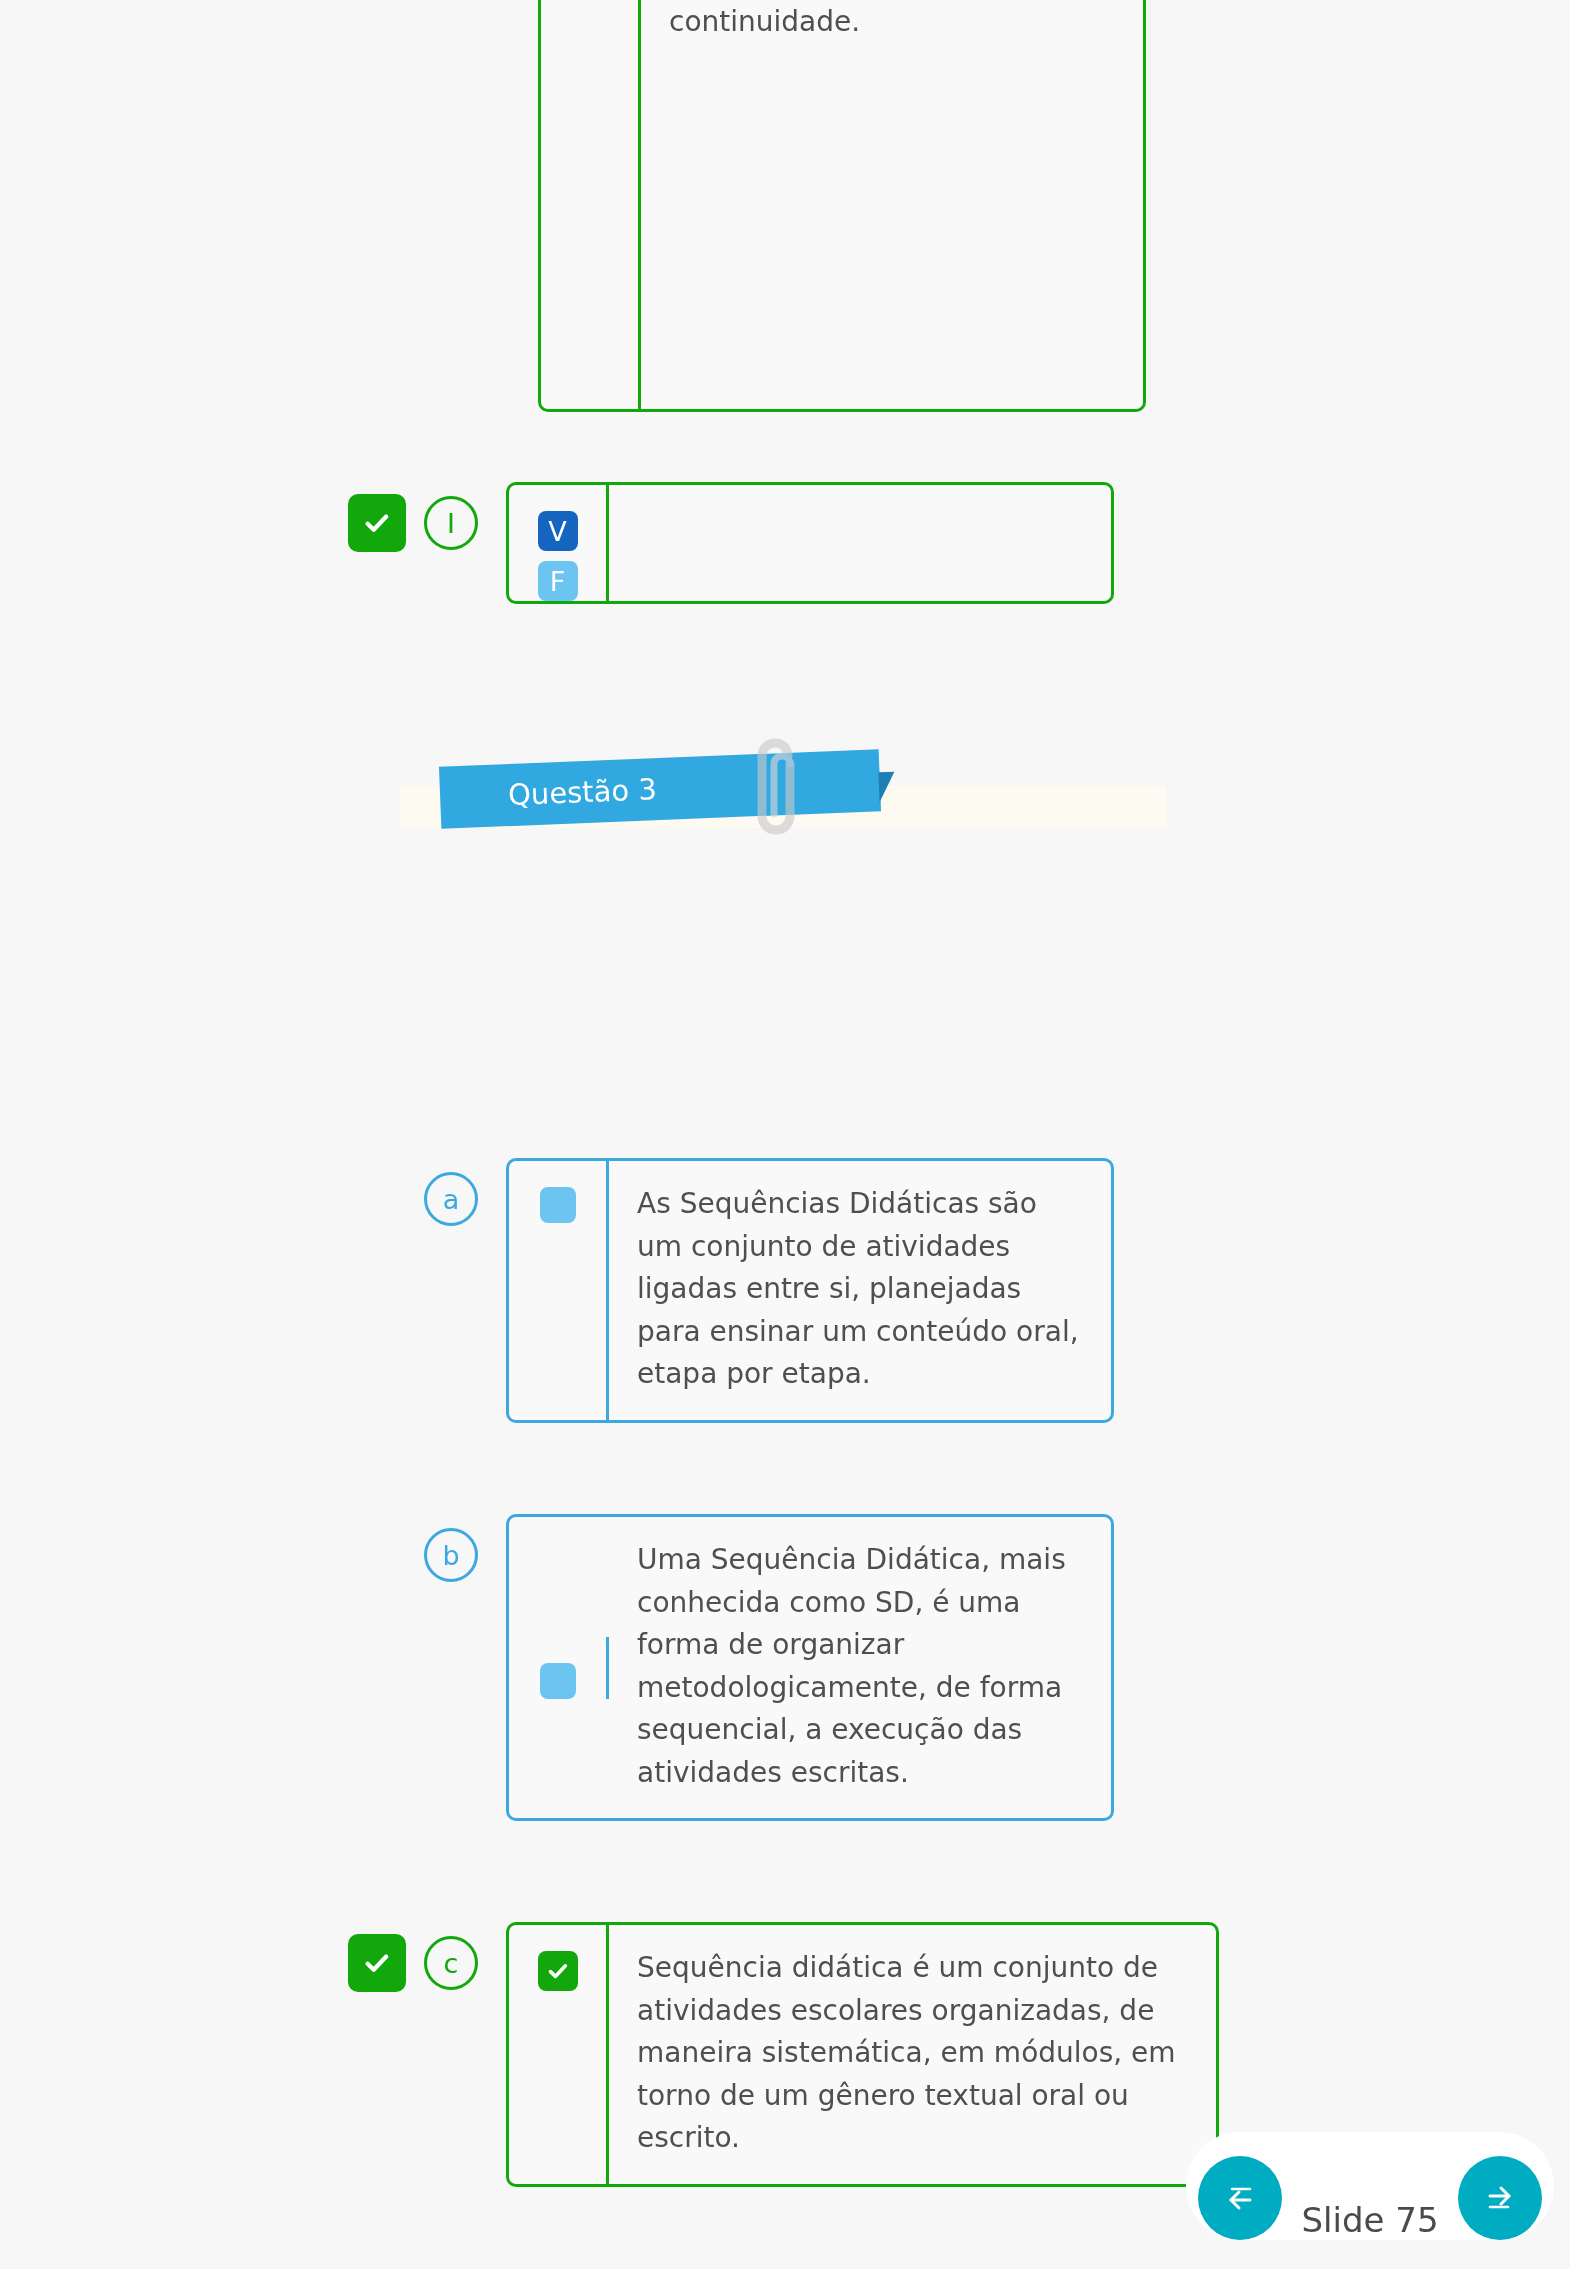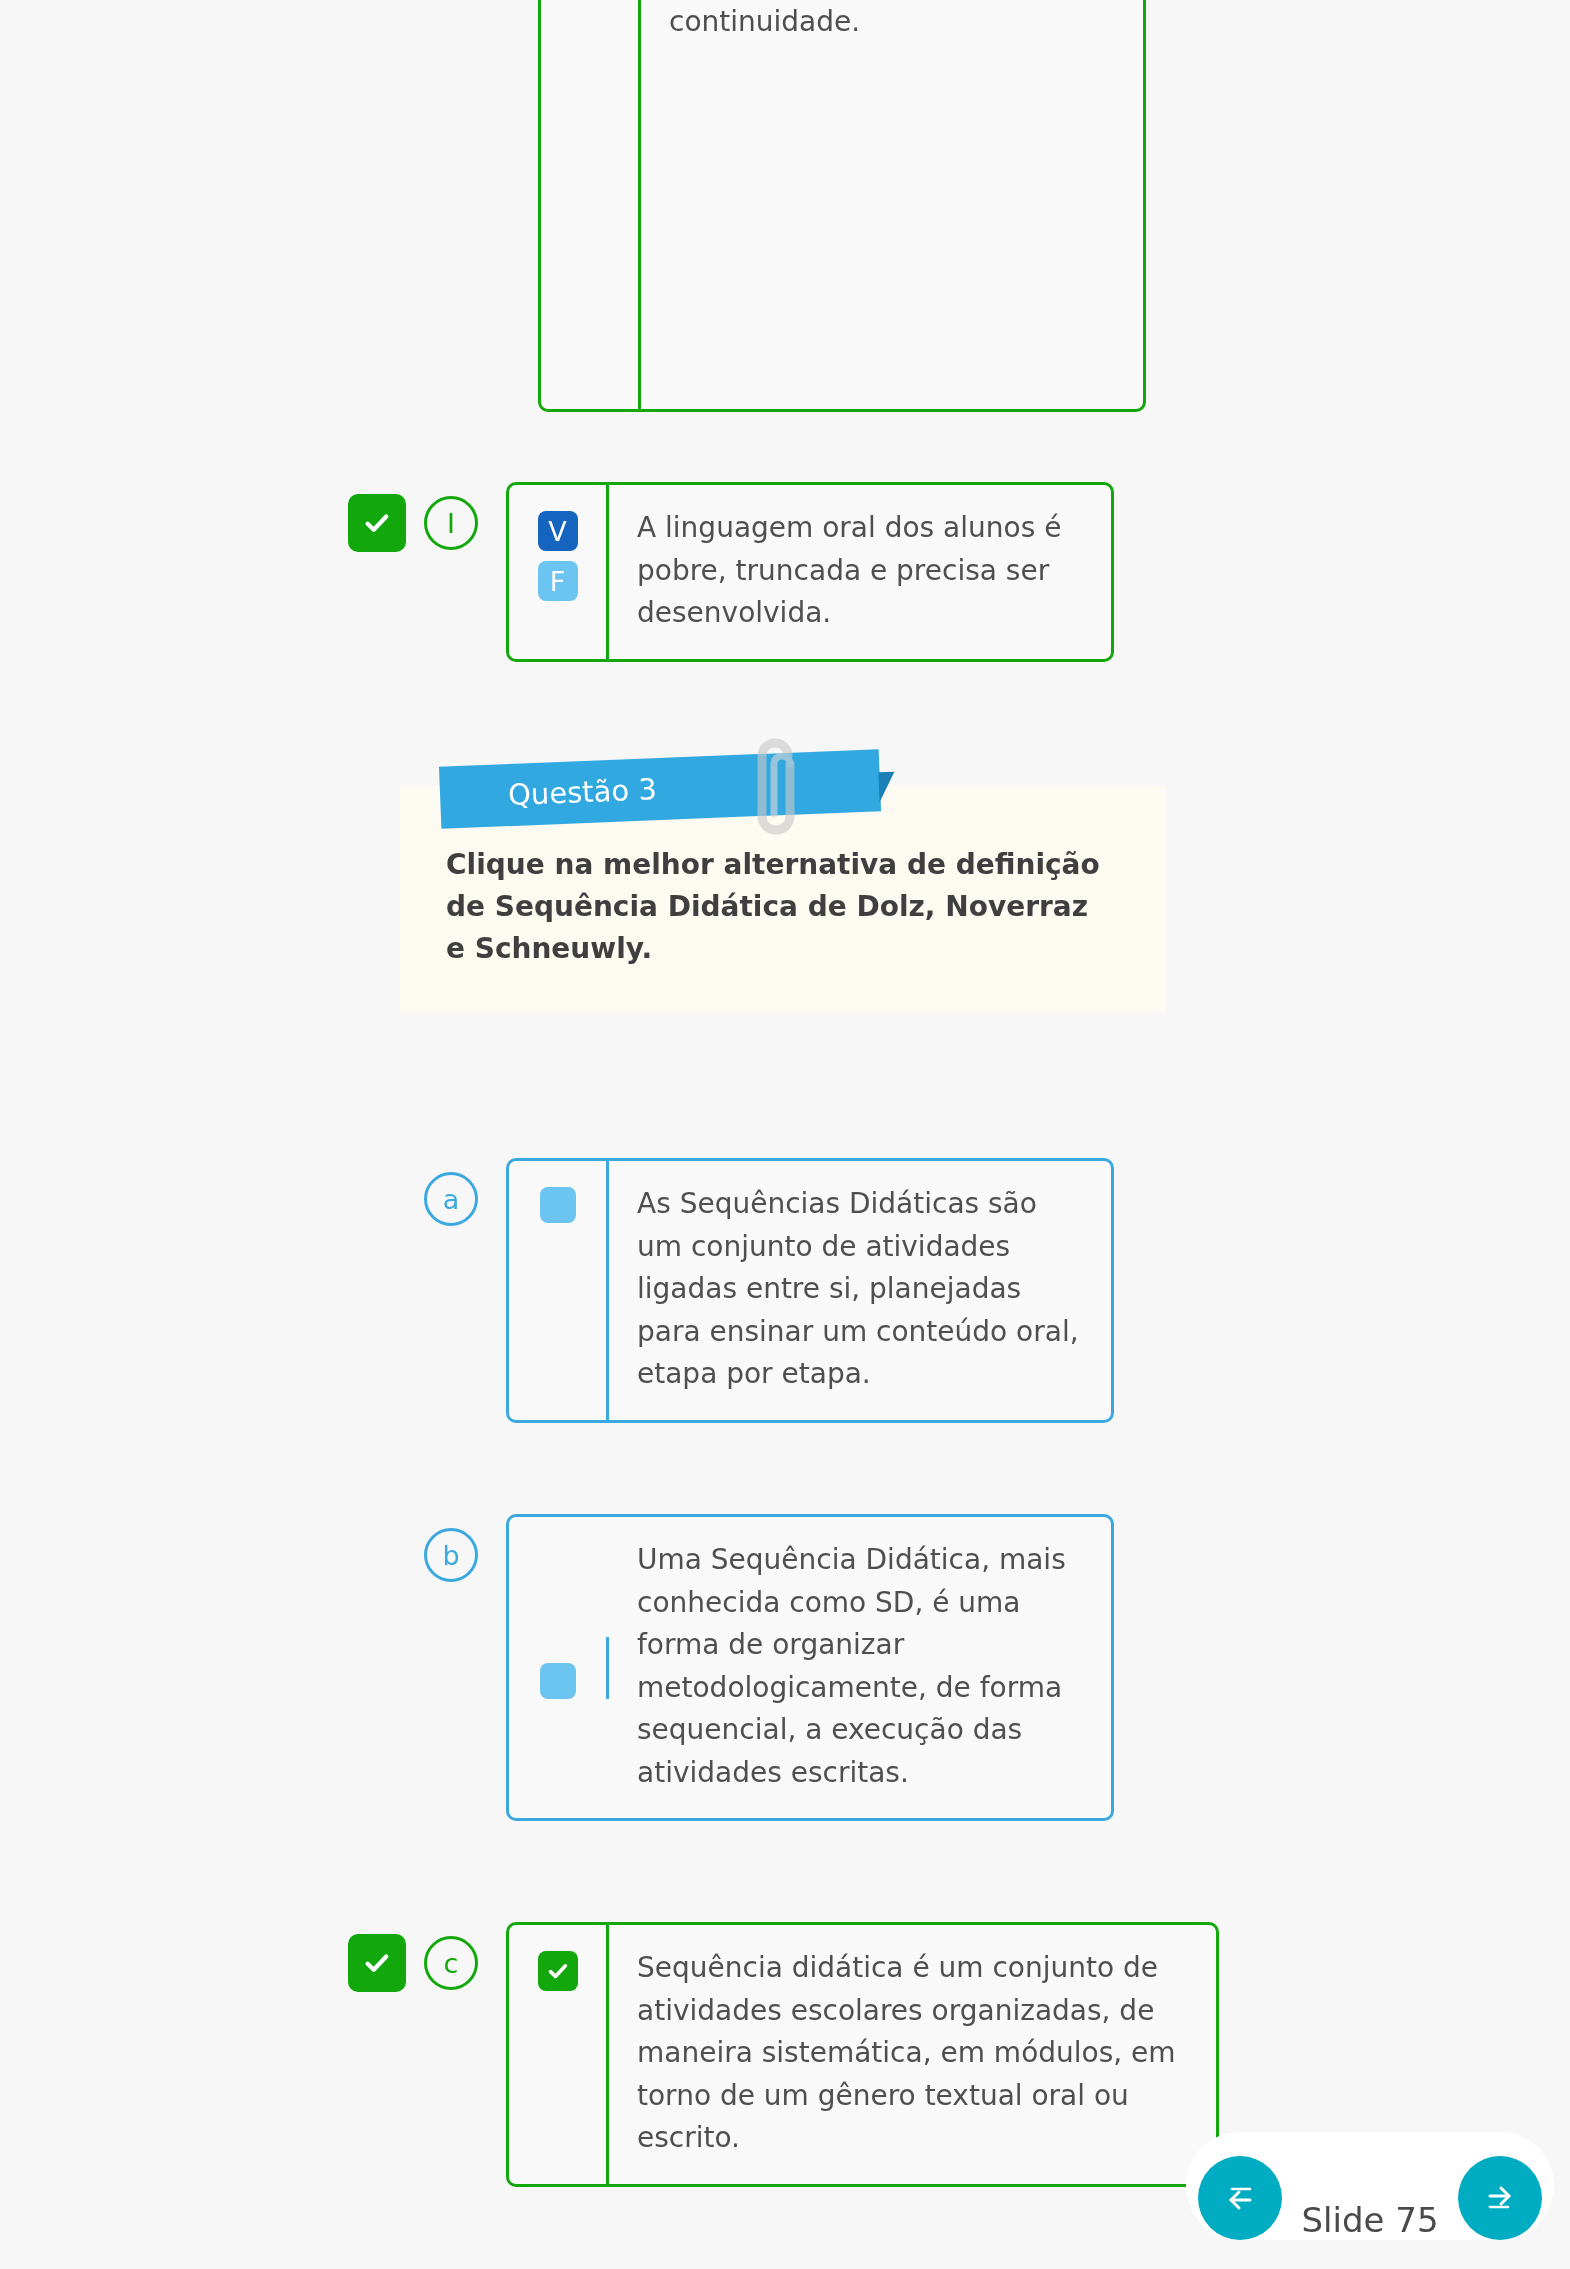--- a/index.html
+++ b/index.html
@@ -244,36 +244,34 @@
     </svg>
   </div>
   <div class="gap-18"></div>
   <div class="letter-circle green">I</div>
   <div class="gap-28"></div>
   <div class="card green">
     <div class="card-left">
       <div class="vf-badge vf-v">V</div>
       <div class="vf-badge vf-f">F</div>
     </div>
-    <div class="card-body">A linguagem oral dos alunos é pobre, truncada e precisa ser desenvolvida.</div>
   </div>
 </div>
 
 <div id="question-block">
   <div id="ribbon">
     <span>Questão 3</span>
   </div>
   <div id="ribbon-fold"></div>
   <div id="paperclip">
     <svg width="76" height="110" viewBox="0 0 76 110" aria-hidden="true">
       <path d="M50 18 C50 10 44 5 37 5 C30 5 24 10 24 18 L24 78 C24 86 30 92 38 92 C46 92 52 86 52 78 L52 26" stroke="#c9c9c9" stroke-width="9" fill="none" stroke-linecap="round"></path>
       <path d="M52 26 C52 21 48 18 44 18 C40 18 36 21 36 26 L36 76" stroke="#d8d8d8" stroke-width="7" fill="none" stroke-linecap="round"></path>
     </svg>
   </div>
-  <div id="question-text">Clique na melhor alternativa de definição de Sequência Didática de Dolz, Noverraz e Schneuwly.</div>
 </div>
 
 <div class="opt-row" id="opt-a">
   <div class="letter-circle">a</div>
   <div class="gap-28"></div>
   <div class="card">
     <div class="card-left">
       <div class="chk-empty"></div>
     </div>
     <div class="card-body">As Sequências Didáticas são um conjunto de atividades ligadas entre si, planejadas para ensinar um conteúdo oral, etapa por etapa.</div>

